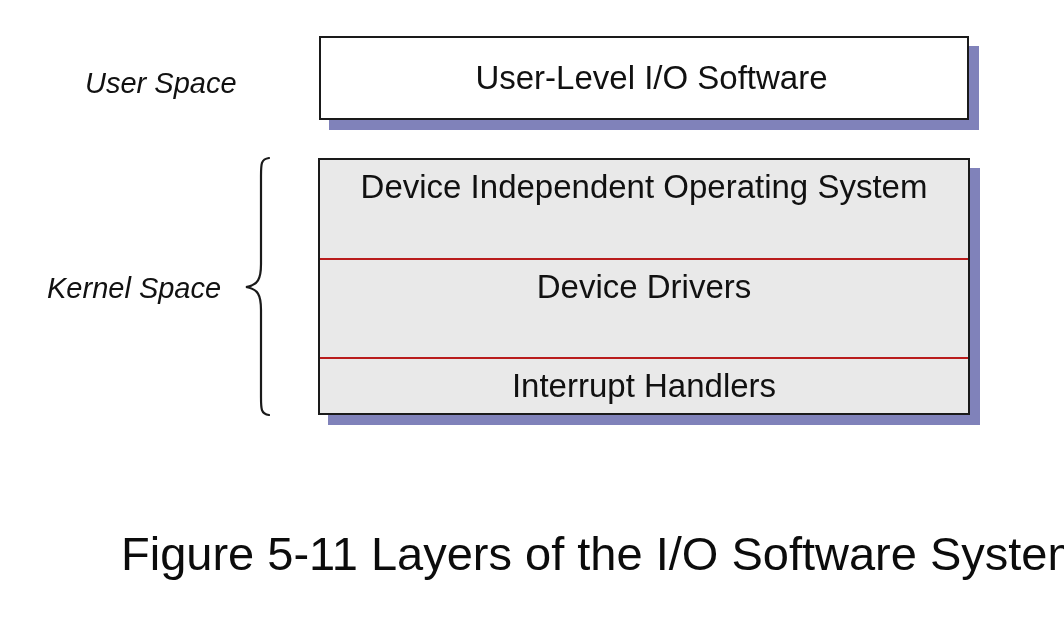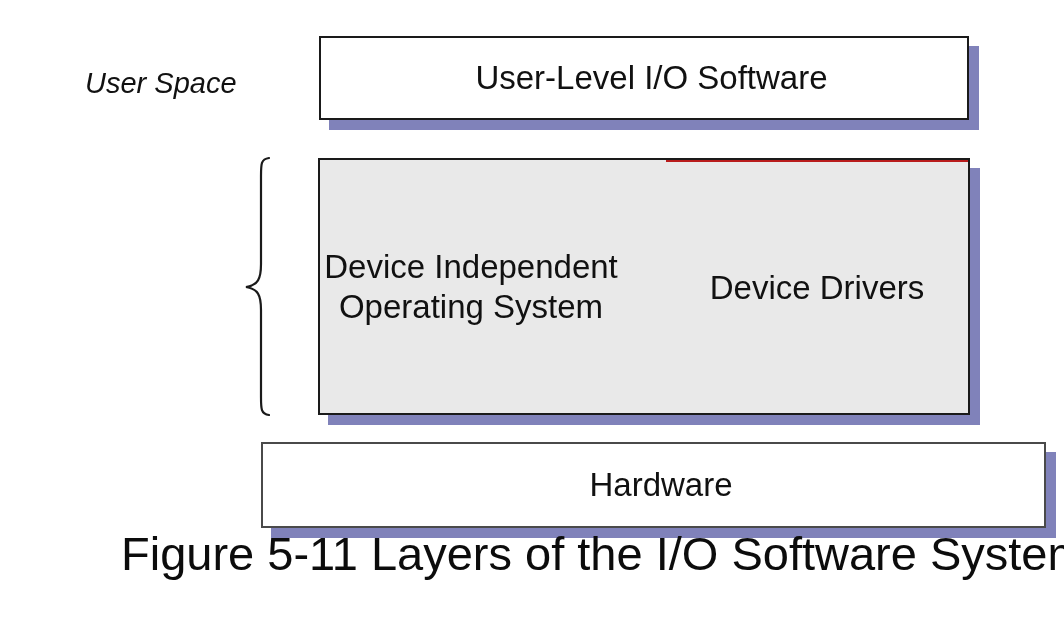--- a/index.html
+++ b/index.html
@@ -47,20 +47,21 @@
     border: 2px solid var(--border-dark, #1a1a1a);
   }
 
   .kernel-stack {
     position: absolute;
     left: 282px; top: 158px;
     width: 652px; height: 257px;
     background: var(--box-fill-gray, #e9e9e9);
     border: 2px solid var(--border-dark, #1a1a1a);
     display: flex;
+    flex-direction: column;
     gap: 44px;
   }
   .stack-row {
     flex: 1;
     display: flex;
     flex-direction: column;
     align-items: center;
     justify-content: center;
     text-align: center;
     font-size: 33px;
@@ -104,34 +105,35 @@
 <body>
 
 <div class="stage">
 
   <div class="space-label user-space">User Space</div>
 
   <div class="layer-box top-box shadowed">
     <span>User-Level I/O Software</span>
   </div>
 
+  <div class="space-label kernel-space">Kernel Space</div>
 
   <svg class="brace" viewBox="0 0 32 261" xmlns="http://www.w3.org/2000/svg">
     <path d="M30 2 C22 3 22 8 22 20 L22 108 C22 123 19 129 7 131 C19 133 22 139 22 154 L22 241 C22 253 22 258 30 259" fill="none" stroke="#1a1a1a" stroke-width="2.2" stroke-linecap="round"></path>
   </svg>
 
   <div class="kernel-stack shadowed">
     <div class="stack-row">
       <span>Device Independent Operating System</span>
     </div>
     <div class="stack-row">
       <span>Device Drivers</span>
     </div>
+    <div class="stack-row">
+      <span>Interrupt Handlers</span>
+    </div>
   </div>
 
-  <div class="layer-box hardware-box shadowed">
-    <span>Hardware</span>
-  </div>
 
   <div class="caption">Figure 5-11 Layers of the I/O Software System</div>
 
 
 </div>
 
 </body></html>

